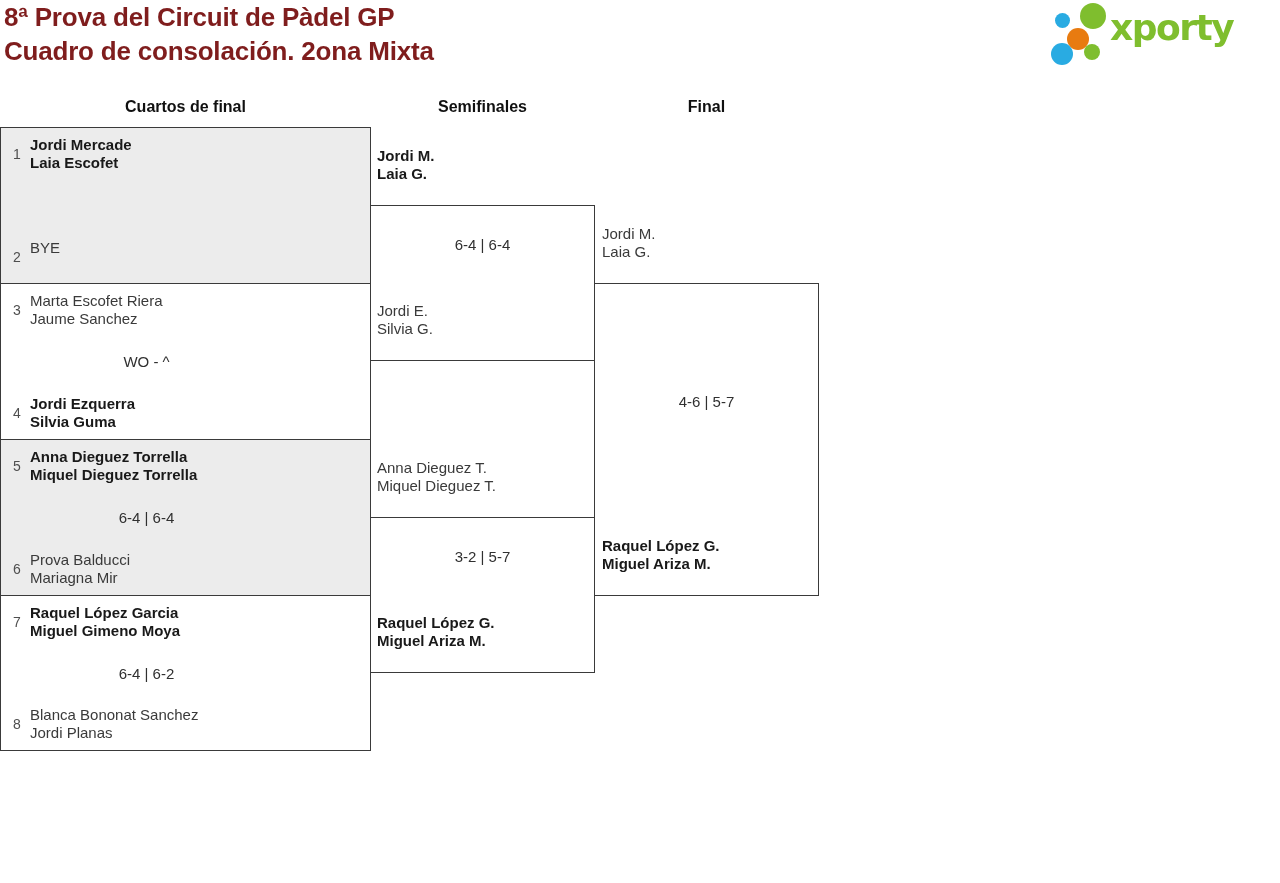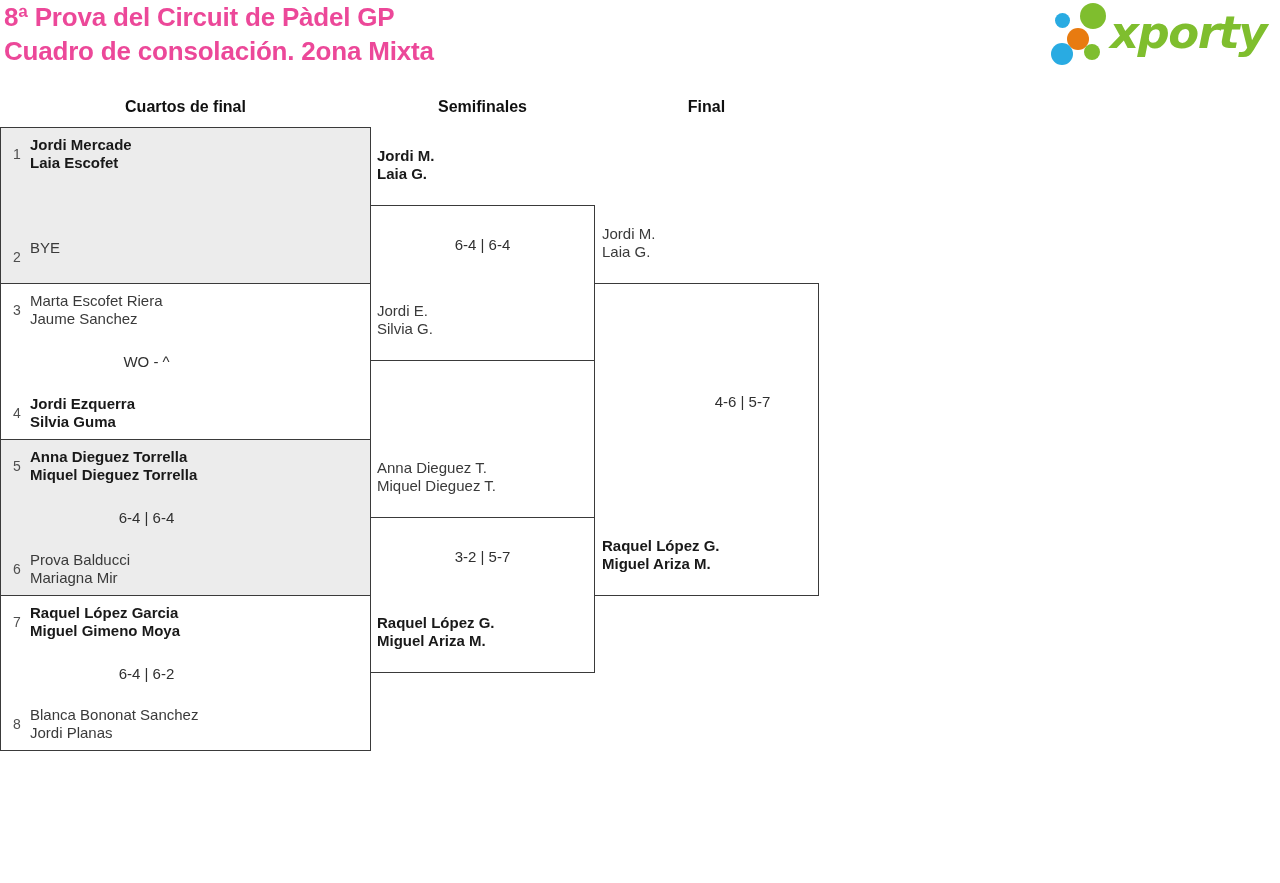--- a/index.html
+++ b/index.html
@@ -6,35 +6,34 @@
   body{
     width:1280px;height:883px;background:#ffffff;
     font-family:"Liberation Sans","DejaVu Sans",sans-serif;
     position:relative;overflow:hidden;
     -webkit-font-smoothing:antialiased;
   }
   .abs{position:absolute;}
   
   .title{
     left:4px;top:0;
-    font-size:26px;line-height:34px;font-weight:600;color:#ec4899;
+    font-size:26px;line-height:34px;font-weight:600;color:#7f1d1d;
     letter-spacing:-0.2px;
   }
   .logo{left:1048px;top:0;width:230px;height:72px;}
   .dot{position:absolute;border-radius:50%;}
   .dot-blue-small{left:7px;top:13px;width:15px;height:15px;}
   .dot-green-big{left:32px;top:3px;width:26px;height:26px;}
   .dot-orange{left:19px;top:28px;width:22px;height:22px;}
   .dot-blue-big{left:3px;top:43px;width:22px;height:22px;}
   .dot-green-small{left:36px;top:44px;width:16px;height:16px;}
   .logo-text{
     position:absolute;left:62px;top:10px;
-    font-size:45px;font-weight:700;letter-spacing:-1.5px;line-height:1;
+    font-size:36px;font-weight:700;letter-spacing:-1.5px;line-height:1;
     font-family:"DejaVu Sans","Liberation Sans",sans-serif;
-    font-style:italic;
   }
   
   .round-header{
     top:98px;height:18px;
     font-size:16px;line-height:18px;font-weight:700;color:#101010;
     text-align:center;
   }
   .rh-qf{left:0;width:371px;}
   .rh-sf{left:370px;width:225px;}
   .rh-f{left:594px;width:225px;}
@@ -61,21 +60,21 @@
   .slot-label{font-size:15px;line-height:18px;color:#3a3a3a;}
   .slot-label.w{font-weight:700;color:#191919;}
   .sl-sf{left:377px;}
   .sl-f{left:602px;}
   
   .score{
     height:18px;font-size:15px;line-height:18px;color:#303030;text-align:center;
   }
   .sc-qf{left:0;width:293px;}
   .sc-sf{left:370px;width:225px;}
-  .sc-f{left:594px;width:225px;margin-left:36px;}
+  .sc-f{left:594px;width:225px;}
 </style>
 </head>
 <body>
 
 <div class="abs title">
   <div>8ª Prova del Circuit de Pàdel GP</div>
   <div>Cuadro de consolación. 2ona Mixta</div>
 </div>
 
 <div class="abs logo">

